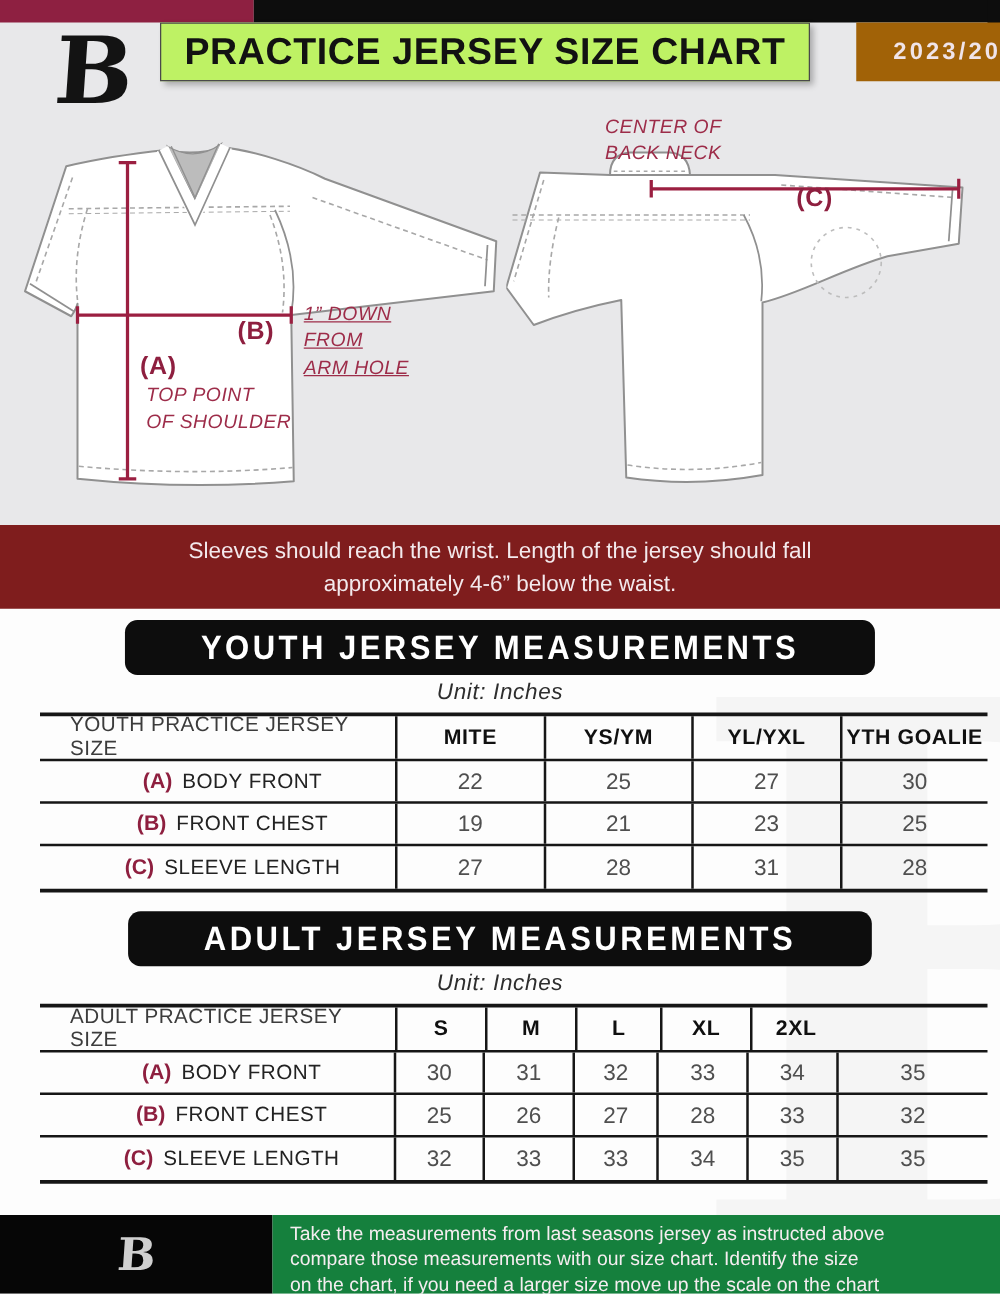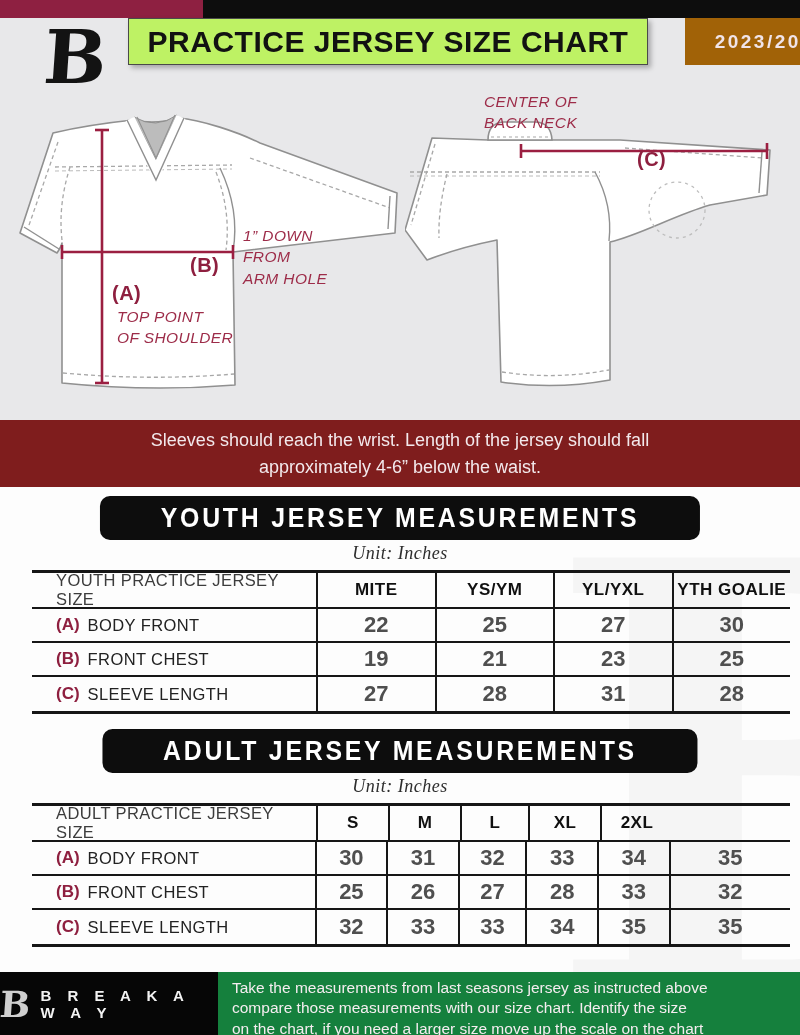--- a/index.html
+++ b/index.html
@@ -32,35 +32,35 @@
                  display:flex; align-items:center; justify-content:center; text-align:center;
                  color:#f3e9ec; font-size:18px; line-height:1.5; white-space:pre-line; z-index:2; }
 
   
   .pill { position:absolute; left:50%; transform:translateX(-50%); background:#0d0d0d; color:#fff;
           height:44px; border-radius:10px; display:flex; align-items:center; justify-content:center;
           padding:0 40px; z-index:2; }
   .pill span { display:block; font-weight:bold; font-size:27px; letter-spacing:3px; white-space:nowrap;
                transform:scaleX(.92); }
   .unit { position:absolute; left:0; width:800px; text-align:center; font-style:italic; font-size:18px;
-          color:#2e2e2e; letter-spacing:.5px; z-index:2;font-family:Liberation Serif, serif; }
+          color:#2e2e2e; letter-spacing:.5px; z-index:2; }
 
   
   .sztable { position:absolute; left:32px; width:758px; border-top:3px solid #161616;
              border-bottom:3px solid #161616; z-index:2; }
   .trow { display:flex; height:34px; border-bottom:2px solid #161616; align-items:stretch; }
   .trow.head { height:36px; }
   .trow:last-child { border-bottom:none; }
-  .lcell { display:flex; align-items:center; padding-left:24px; }
+  .lcell { display:flex; align-items:center; padding-left:24px;justify-content:center; }
   .lcell .size-label { font-size:16.5px; color:#3c3c3c; letter-spacing:.4px; }
   .lcell .rowkey { color:#8e1f3f; font-weight:bold; font-size:17px; margin-right:8px; }
   .lcell .rowname { color:#222; font-size:16.5px; letter-spacing:.4px; }
   .vcell { border-left:2px solid #161616; display:flex; align-items:center; justify-content:center; }
   .vcell.hd { font-weight:bold; font-size:17px; color:#101010; letter-spacing:.5px; }
-  .vcell.num { font-size:22px; color:#4f4f4f;font-weight:bold; }
+  .vcell.num { font-size:18px; color:#4f4f4f; }
   .yt .lcell { width:284px; } .yt .vcell { width:118.5px; }
   .ad .lcell { width:284px; }
   .ad .c1 { width:72px; } .ad .c2 { width:72px; } .ad .c3 { width:68px; }
   .ad .c4 { width:72px; } .ad .c5 { width:72px; } .ad .c6 { width:122px; }
 
   .watermark { position:absolute; left:545px; top:530px; font-family:"DejaVu Serif", serif;
                font-weight:bold; font-size:600px; line-height:.85; color:rgba(20,20,20,.035); z-index:0; }
 
   
   .footer-black { position:absolute; left:0; top:972px; width:218px; height:63px; background:#060606;
@@ -153,21 +153,21 @@
         <path d="M86,27 L144,27" fill="none" stroke="#a8a8a8" stroke-width="1.1" stroke-dasharray="3 3"></path>
       </g>
       <g stroke="#9b1f41" stroke-width="2.6">
         <path d="M116,41 L362,41"></path>
           <path d="M116,34 L116,48"></path>
           <path d="M362,33 L362,49"></path>
       </g>
     </svg>
 
     <div class="annot-key" style="left:190px; top:254px;">(B)</div>
-    <div class="annot" style="left:243px; top:225px;">1” DOWN
+    <div class="annot" style="left:243px; top:241px;text-decoration:underline;">1” DOWN
 FROM
 ARM HOLE</div>
     <div class="annot-key" style="left:112px; top:282px;">(A)</div>
     <div class="annot" style="left:117px; top:306px;">TOP POINT
 OF SHOULDER</div>
     <div class="annot" style="left:484px; top:91px;text-align:right;">CENTER OF
 BACK NECK</div>
     <div class="annot-key" style="left:637px; top:148px;">(C)</div>
   </div>
 
@@ -270,19 +270,18 @@
       <div class="vcell num c2">33</div>
       <div class="vcell num c3">33</div>
       <div class="vcell num c4">34</div>
       <div class="vcell num c5">35</div>
       <div class="vcell num c6">35</div>
     </div>
   </div>
 
   <div class="footer-black">
     <span class="fb-logo">B</span>
-    <span class="fb-brand">B R E A K A W A Y</span>
   </div>
   <div class="footer-maroon">Take the measurements from last seasons jersey as instructed above
 compare those measurements  with our size chart. Identify the size
 on the chart, if you need a larger size move up the scale on the chart</div>
 
 </div>
 
 </body></html>

